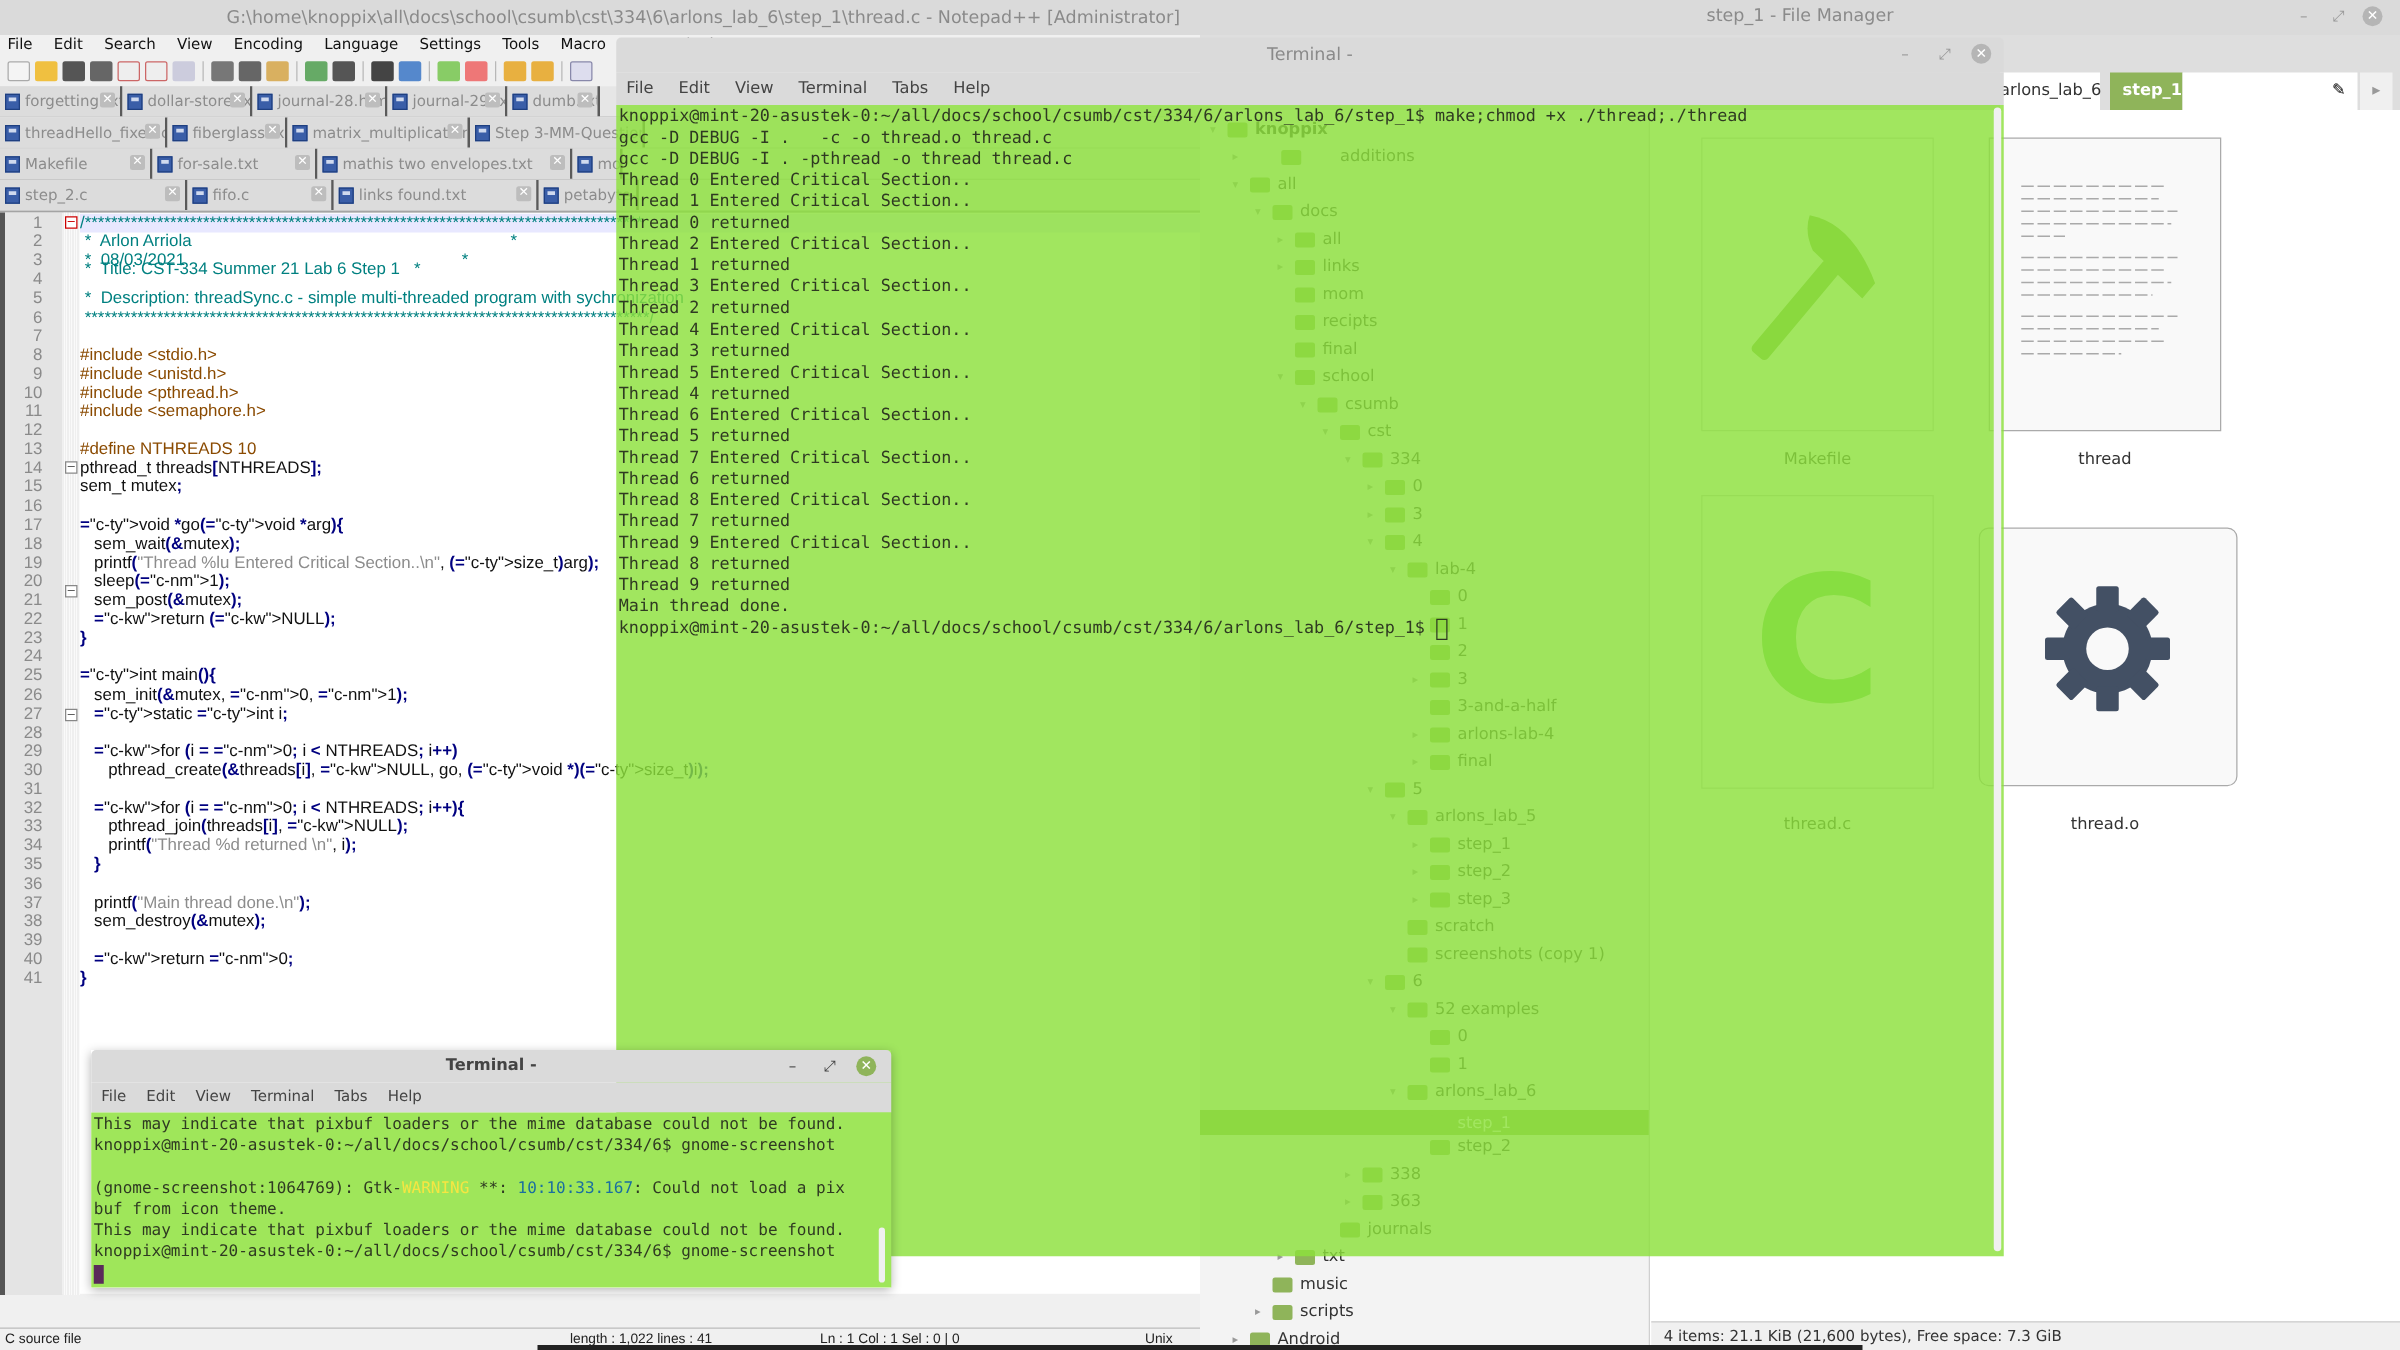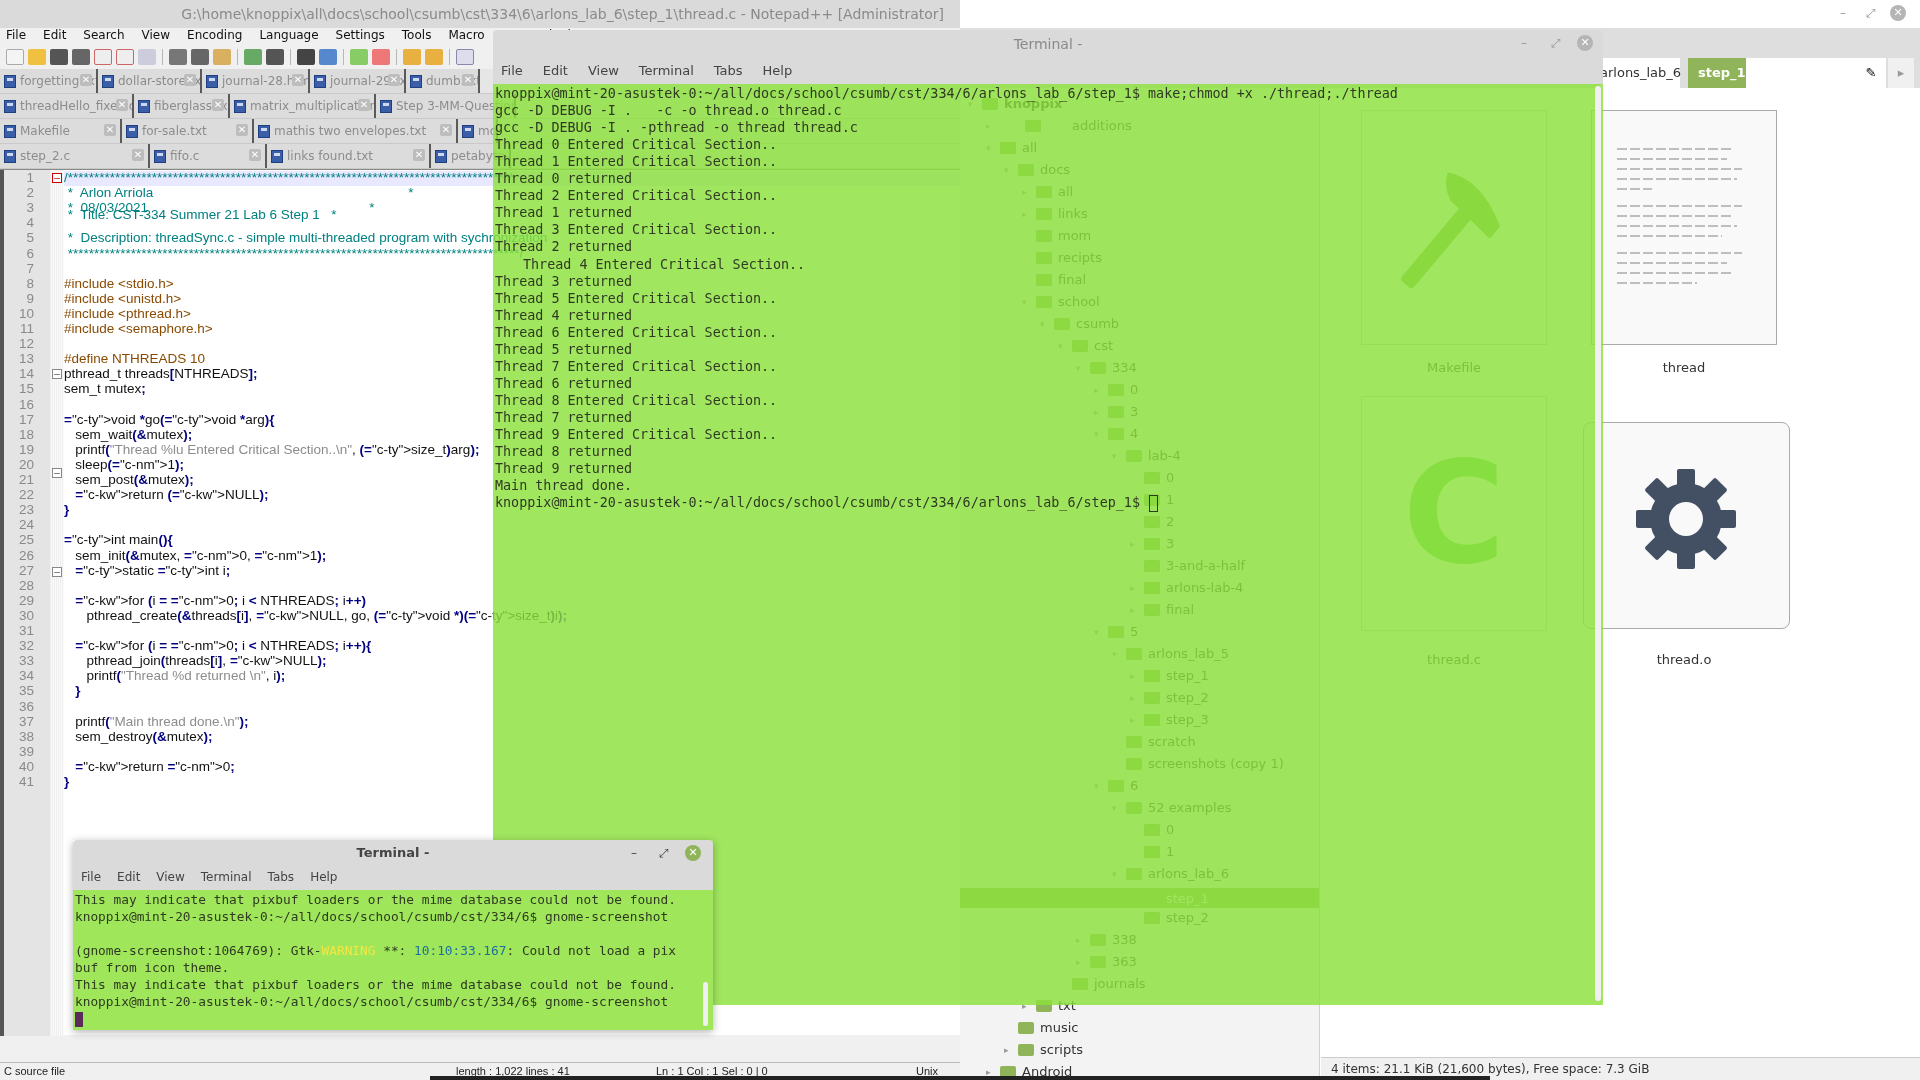--- a/index.html
+++ b/index.html
@@ -305,20 +305,21 @@
 
   <div id="npp-status" class="abs">
     <span style="left:4px">C source file</span>
     <span style="left:456px">length : 1,022    lines : 41</span>
     <span style="left:656px">Ln : 1    Col : 1    Sel : 0 | 0</span>
     <span style="left:916px">Unix (LF)</span>
   </div>
 </div>
 
 <div id="fm" class="abs">
+  <div id="fm-title" class="abs">step_1 - File Manager</div>
   <span class="winbtn" style="left:880px">–</span>
   <span class="winbtn" style="left:906px">⤢</span>
   <span class="closebtn" style="left:930px">✕</span>
   <div id="fm-toolbar" class="abs"></div>
   <div class="crumb" style="left:640px;width:80px;background:#fff;color:#333">arlons_lab_6</div>
   <div class="crumb" style="left:728px;width:58px;background:#8fb45a;color:#fff;font-weight:bold;padding-left:10px">step_1</div>
   <div class="crumb" style="left:786px;width:110px;background:#fff"></div>
   <div class="crumb" style="left:896px;width:30px;background:#fff;text-align:center">✎</div>
   <div class="crumb" style="left:928px;width:26px;background:#f0f0f0;text-align:center;color:#999">▸</div>
 
@@ -629,21 +630,21 @@
         <div class="tline" style="top: 2px;">knoppix@mint-20-asustek-0:~/all/docs/school/csumb/cst/334/6/arlons_lab_6/step_1$ make;chmod +x ./thread;./thread</div>
         <div class="tline" style="top: 19.05px;">gcc -D DEBUG -I .   -c -o thread.o thread.c</div>
         <div class="tline" style="top: 36.1px;">gcc -D DEBUG -I . -pthread -o thread thread.c</div>
         <div class="tline" style="top: 53.15px;">Thread 0 Entered Critical Section..</div>
         <div class="tline" style="top: 70.2px;">Thread 1 Entered Critical Section..</div>
         <div class="tline" style="top: 87.25px;">Thread 0 returned</div>
         <div class="tline" style="top: 104.3px;">Thread 2 Entered Critical Section..</div>
         <div class="tline" style="top: 121.35px;">Thread 1 returned</div>
         <div class="tline" style="top: 138.4px;">Thread 3 Entered Critical Section..</div>
         <div class="tline" style="top: 155.45px;">Thread 2 returned</div>
-        <div class="tline" style="top: 172.5px; margin-left: 28px;">Thread 4 Entered Critical Section..</div>
+        <div class="tline" style="top: 172.5px;">Thread 4 Entered Critical Section..</div>
         <div class="tline" style="top: 189.55px;">Thread 3 returned</div>
         <div class="tline" style="top: 206.6px;">Thread 5 Entered Critical Section..</div>
         <div class="tline" style="top: 223.65px;">Thread 4 returned</div>
         <div class="tline" style="top: 240.7px;">Thread 6 Entered Critical Section..</div>
         <div class="tline" style="top: 257.75px;">Thread 5 returned</div>
         <div class="tline" style="top: 274.8px;">Thread 7 Entered Critical Section..</div>
         <div class="tline" style="top: 291.85px;">Thread 6 returned</div>
         <div class="tline" style="top: 308.9px;">Thread 8 Entered Critical Section..</div>
         <div class="tline" style="top: 325.95px;">Thread 7 returned</div>
         <div class="tline" style="top: 343px;">Thread 9 Entered Critical Section..</div>

